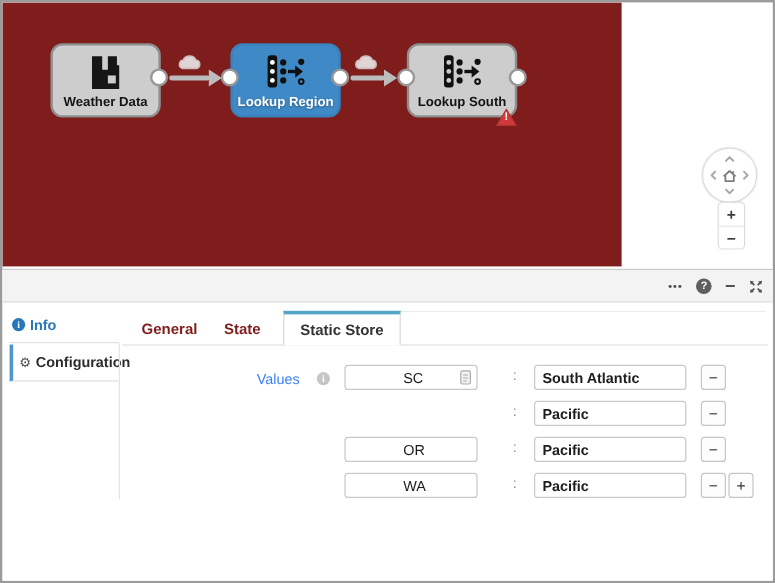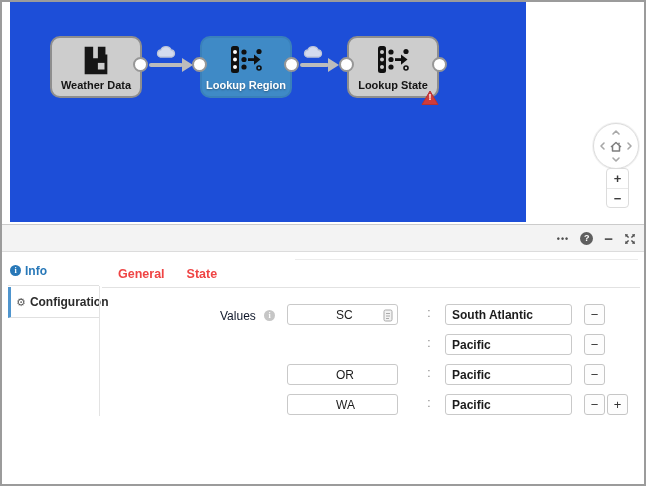--- a/index.html
+++ b/index.html
@@ -3,21 +3,21 @@
 <meta charset="utf-8">
 <style>
   html,body{margin:0;padding:0;background:#fff;}
   *{box-sizing:border-box;}
   .screen{
     position:relative;width:646px;height:486px;
     border:2px solid #9b9b9b;background:#fff;overflow:hidden;
     font-family:"Liberation Sans","DejaVu Sans",sans-serif;
   }
   
-  .canvas{position:absolute;left:8px;top:0;width:516px;height:220px;background:#1d4ed8;}
+  .canvas{position:absolute;left:0;top:0;width:516px;height:220px;background:#7f1d1d;}
   .node{position:absolute;width:92px;height:62px;border-radius:10px;cursor:pointer;}
   .node-gray{background:#cdcdcd;border:2px solid #8e8e8e;}
   .node-blue{background:#3f8ac6;border:2px solid #3a80ba;}
   .node-label{position:absolute;left:0;bottom:5px;width:100%;text-align:center;
     font-size:11px;font-weight:bold;color:#141414;}
   .node-blue .node-label{color:#fff;text-shadow:0 1px 2px rgba(0,0,0,.35);}
   .node-icon{position:absolute;top:6px;left:50%;transform:translateX(-50%);}
   .port{position:absolute;width:15px;height:15px;border-radius:50%;
     background:#fff;border:2px solid #979797;z-index:3;}
   .conn-line{position:absolute;height:4px;background:#bcbcbc;border-radius:2px;}
@@ -52,29 +52,29 @@
     border-bottom:1px solid #e0e0e0;cursor:pointer;font-size:12px;font-weight:bold;}
   .side-info{top:3px;color:#2878b8;}
   .side-config{top:34px;color:#2b2b2b;border-left:3px solid #4f95ce;padding-left:4px;height:31px;}
   .info-bullet{width:11px;height:11px;border-radius:50%;background:#2878b8;color:#fff;
     font-size:8px;font-weight:bold;text-align:center;line-height:11px;margin:0 4px 0 2px;
     font-family:"Liberation Serif",serif;}
   .gear-glyph{font-size:11px;color:#555;margin:0 4px 0 1px;font-family:"DejaVu Sans",sans-serif;}
   .side-edge{position:absolute;left:97px;top:33px;width:1px;height:130px;background:#e3e3e3;}
   
   .tabs{position:absolute;left:105px;top:6px;height:29px;display:flex;align-items:stretch;z-index:2;}
-  .tab-link{font-size:12.5px;font-weight:bold;color:#ef4444;cursor:pointer;
+  .tab-link{font-size:12.5px;font-weight:bold;color:#7f1d1d;cursor:pointer;
     display:flex;align-items:center;padding:0 11px;}
   .tab-active{background:#fff;border:1px solid #d9d9d9;border-top:3px solid #55a5c5;border-bottom:none;
     font-size:12.5px;font-weight:bold;color:#333;display:flex;align-items:center;
     padding:0 13px;margin-left:8px;cursor:pointer;}
   .tab-strip-line{position:absolute;left:100px;right:4px;top:34px;height:1px;background:#e2e2e2;z-index:1;}
   .tab-top-line{position:absolute;left:293px;right:6px;top:6px;height:1px;background:#ececec;z-index:1;}
   
-  .values-label{position:absolute;left:218px;top:56px;font-size:12px;color:#0f172a;}
+  .values-label{position:absolute;left:212px;top:56px;font-size:12px;color:#3b82f6;}
   .form-info{position:absolute;left:262px;top:57px;width:11px;height:11px;border-radius:50%;
     background:#c6c6c6;color:#fff;font-size:8px;font-weight:bold;text-align:center;line-height:11px;
     font-family:"Liberation Serif",serif;cursor:pointer;}
   .vrow{position:absolute;left:0;width:642px;height:23px;}
   .key-input,.val-input{position:absolute;height:21px;border:1px solid #c9c9c9;border-radius:3px;
     padding:0 6px;font-size:12px;color:#1c1c1c;font-family:"Liberation Sans",sans-serif;background:#fff;}
   .key-input{left:285px;width:111px;padding-left:48px;}
   .val-input{left:443px;width:127px;font-weight:bold;}
   .colon{position:absolute;left:421px;top:2px;width:12px;text-align:center;color:#8a8a8a;font-size:12px;}
   .suggest{position:absolute;left:381px;top:4px;pointer-events:auto;cursor:pointer;}
@@ -128,21 +128,21 @@
             <circle cx="7" cy="23" r="2" fill="#cdcdcd"></circle>
           <circle cx="16" cy="8" r="2.6" fill="#101010"></circle>
             <circle cx="16" cy="15.5" r="2.6" fill="#101010"></circle>
             <circle cx="16" cy="23" r="2.6" fill="#101010"></circle>
           <rect x="20" y="14.2" width="7" height="2.8" fill="#101010"></rect>
           <path d="M26 10.5 L32.5 15.6 L26 20.7 Z" fill="#101010"></path>
           <circle cx="31" cy="7.5" r="2.6" fill="#101010"></circle>
           <circle cx="31" cy="24" r="2" fill="none" stroke="#101010" stroke-width="1.6"></circle>
         </svg>
       </span>
-      <div class="node-label">Lookup State</div>
+      <div class="node-label">Lookup South</div>
       <div class="error-badge" style="left:72px;top:52px;width:18px;height:16px;">
         <svg width="18" height="16" viewBox="0 0 18 16" style="position:absolute;left:0;top:0;">
           <path d="M9 1 L17 14.5 H1 Z" fill="#cf3b3b" stroke="#b83232" stroke-width="1" stroke-linejoin="round"></path>
         </svg>
         <span class="bang">!</span>
       </div>
     </div>
 
     <div class="port" style="left:123px;top:55px;"></div>
     <div class="port" style="left:182px;top:55px;"></div>
@@ -223,20 +223,21 @@
         <span class="gear-glyph">⚙</span>
         <span>Configuration</span>
       </div>
       <div class="side-edge"></div>
 
       <div class="tab-strip-line"></div>
       <div class="tab-top-line"></div>
       <div class="tabs">
         <div class="tab-link">General</div>
         <div class="tab-link">State</div>
+        <div class="tab-active">Static Store</div>
       </div>
 
       <div class="values-label">Values</div>
       <div class="form-info">i</div>
 
       <div class="vrow" style="top:51px;">
         <input class="key-input" value="SC" style="">
         <span class="suggest">
           <svg width="10" height="13" viewBox="0 0 10 13">
             <rect x="1" y="1" width="8" height="11" rx="1.5" fill="#f2f2f2" stroke="#aaa" stroke-width="1"></rect>

